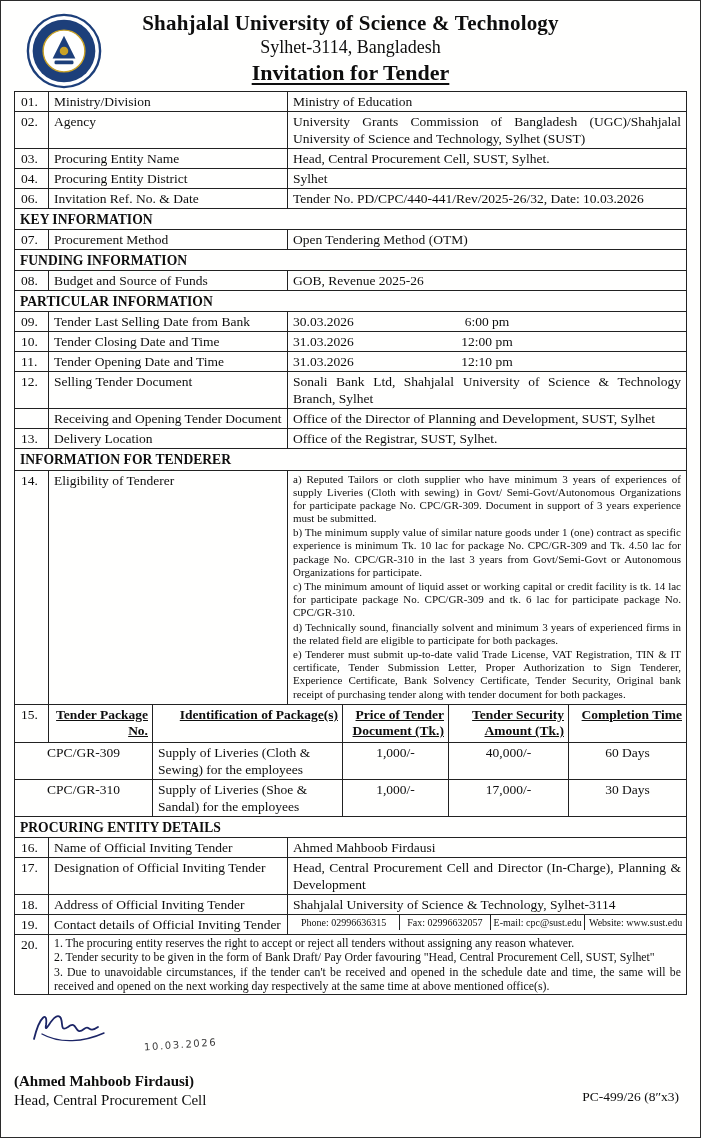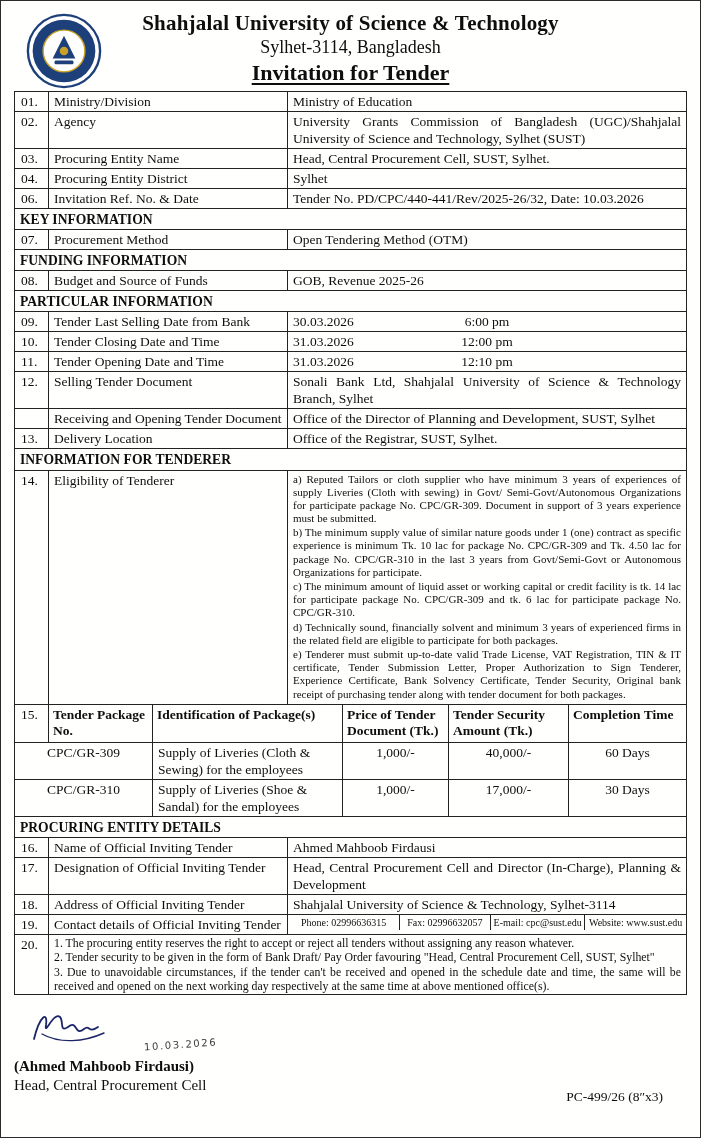--- a/index.html
+++ b/index.html
@@ -34,42 +34,42 @@
   .dt { display: flex; width: 100%; }
   .dt .d  { flex: 1; }
   .dt .tm { flex: 1; text-align: center; }
   .dt .sp { flex: 1; }
 
   td.elig { padding: 2px 5px; }
   .elig p { margin: 0 0 1px 0; font-size: 11px; line-height: 1.2; text-align: justify; }
 
   
   col.p1{width:34px} col.p2{width:104px} col.p3{width:190px} col.p4{width:106px} col.p5{width:120px}
-  .pkg th { font-weight: bold; text-align: left; padding: 2px 4px; line-height: 1.22; }
+  .pkg th { font-weight: bold; text-align: right; padding: 2px 4px; line-height: 1.22; text-decoration: underline; }
   .pkg .c { text-align: center; }
   .pkg .pkg-no { text-align: center; }
 
   
   .sm { font-size: 12.2px; line-height: 1.3; }
   td.contact { padding: 0; text-align: center; }
   .cg { display: flex; width: 100%; }
   .cg span { font-size: 10px; line-height: 1.5; padding: 0 3px; border-left: 1px solid #222; white-space: nowrap; overflow: hidden; }
   .cg span:first-child { border-left: none; }
   .cg .c1{flex:1.2} .cg .c2{flex:.95} .cg .c3{flex:1} .cg .c4{flex:1.08}
   td.notes { padding: 1px 5px; }
   .notes div { font-size: 11.8px; line-height: 1.22; text-align: justify; }
 
   
   .doc-footer { position: relative; height: 116px; margin-top: 8px; }
   .sig-wrap { display: flex; align-items: flex-end; margin-left: 12px; height: 50px; }
   .sig-date { font-family: "DejaVu Sans", sans-serif; font-size: 10px; letter-spacing: 1.6px;
               color: #3c3c3c; transform: rotate(-4deg); margin: 0 0 3px 8px; }
-  .sig-name { font-weight: bold; font-size: 15px; margin-top: 5px; }
+  .sig-name { font-weight: bold; font-size: 15px; margin-top: 20px; }
   .sig-role { font-size: 15px; margin-top: 2px; }
-  .print-code { position: absolute; right: 24px; bottom: 14px; font-size: 13.5px; }
+  .print-code { position: absolute; right: 8px; bottom: 14px; font-size: 13.5px; }
 </style>
 </head>
 <body>
 
 <div class="page">
 
   <div class="doc-header">
     <span class="logo">
       <svg viewBox="0 0 80 80" width="76" height="76">
         <circle cx="40" cy="40" r="38" fill="#ffffff" stroke="#1d3f7a" stroke-width="2.5"></circle>

